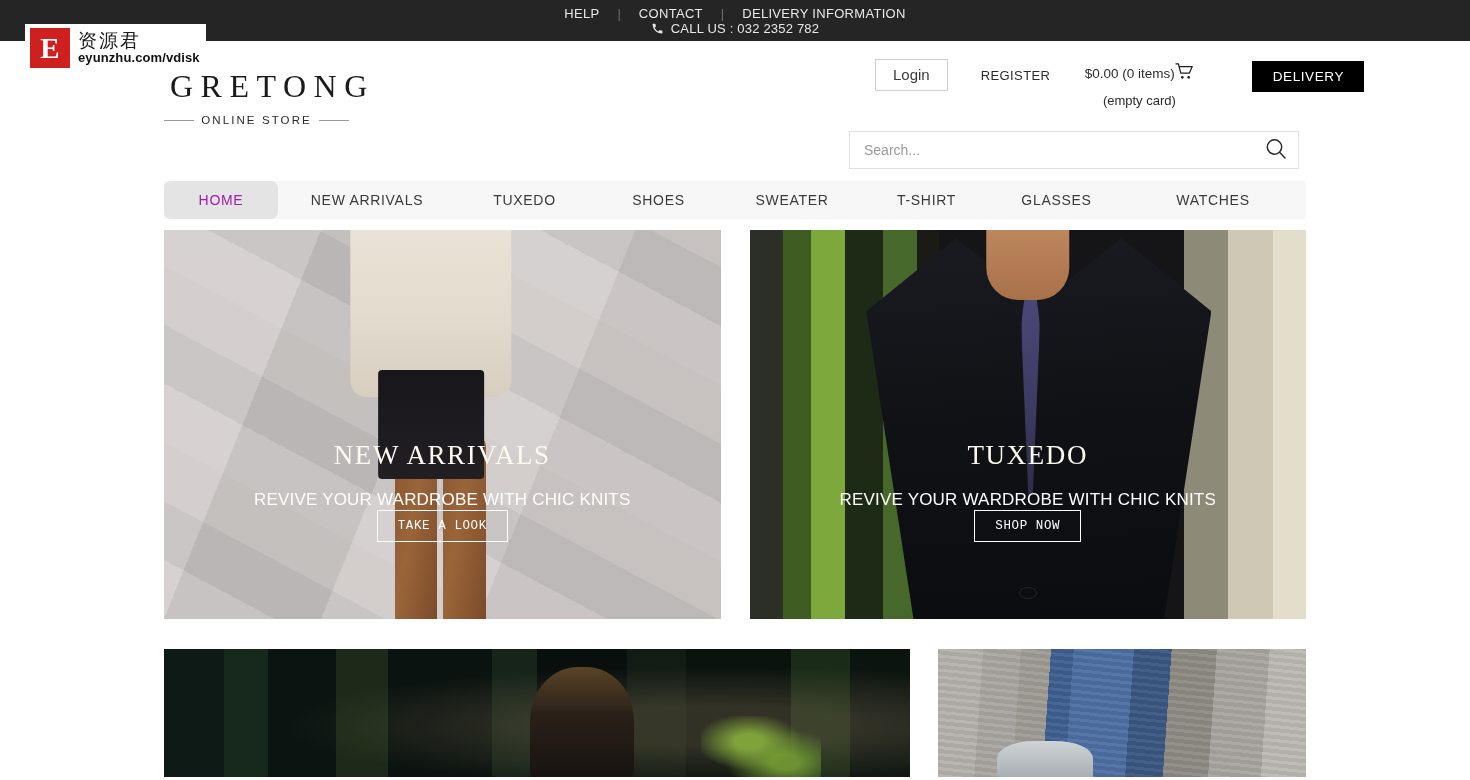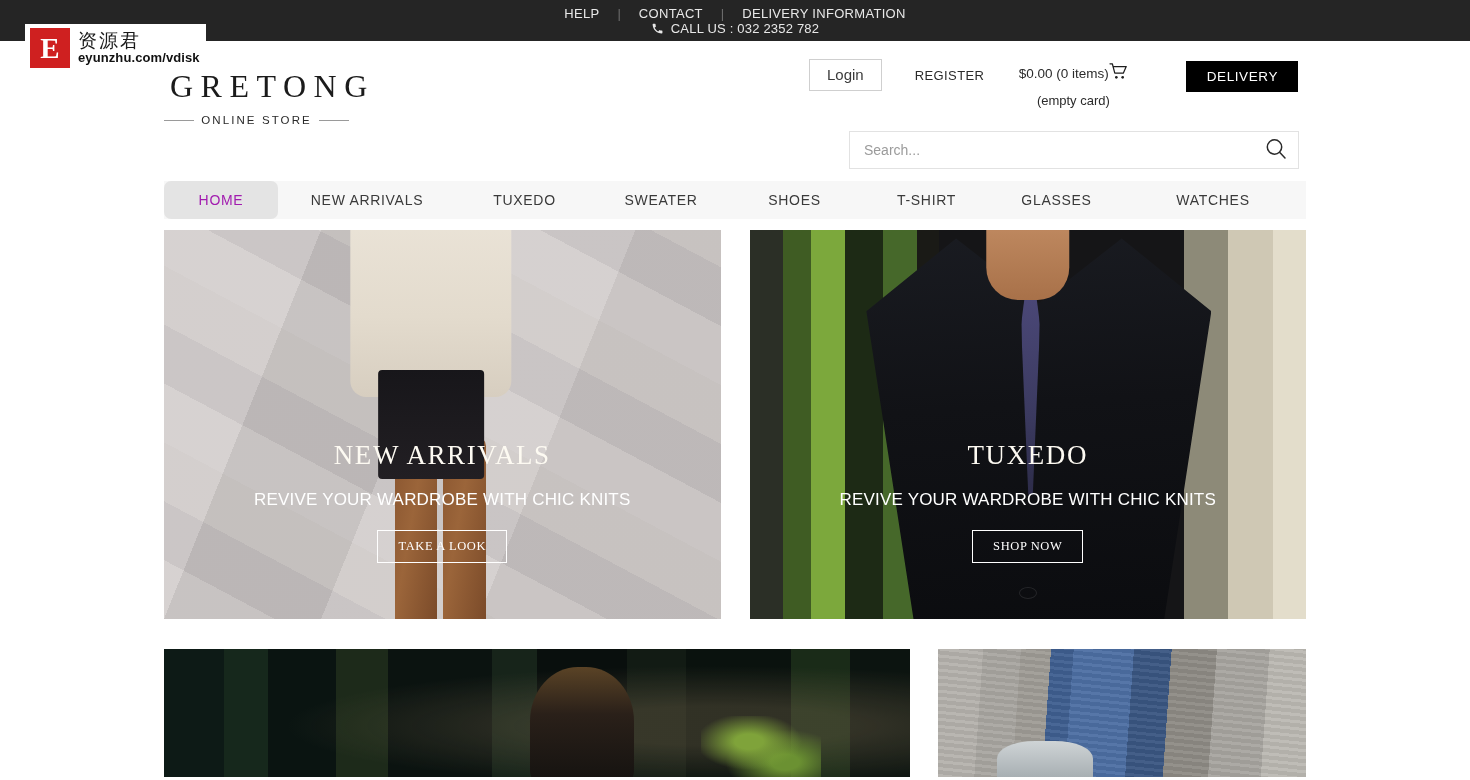--- a/index.html
+++ b/index.html
@@ -88,21 +88,21 @@
   }
   .logo-sub {
     font-size: 11.5px;
     letter-spacing: 2.1px;
     color: #2a2a2a;
     white-space: nowrap;
   }
 
   .acct-row {
     position: absolute;
-    left: 645px;
+    left: 711px;
     top: 18px;
     display: flex;
     align-items: flex-start;
     height: 40px;
   }
   .login-btn {
     border: 1px solid #cfcfcf;
     background: #fff;
     font-size: 15px;
     color: #3b3b3b;
@@ -239,29 +239,28 @@
     color: #fdfaf2;
     line-height: 1;
   }
   .hero-sub {
     margin-top: 21px;
     font-size: 17px;
     letter-spacing: .2px;
     color: #ffffff;
   }
   .hero-btn {
-    margin-top: 20px;
     border: 1px solid #ffffff;
     background: transparent;
     color: #ffffff;
     font-size: 12.5px;
     letter-spacing: .6px;
     padding: 8px 20px;
     cursor: pointer;
-    font-family: Liberation Serif, serif;
+    font-family: Liberation Mono, monospace;
   }
   .hero-dot {
     position: absolute;
     left: 50%;
     transform: translateX(-50%);
     bottom: 20px;
     width: 18px;
     height: 12px;
     border: 1px solid rgba(255,255,255,.10);
     border-radius: 50%;
@@ -480,22 +479,22 @@
         </svg>
       </span>
     </button>
   </div>
 </div>
 
 <nav class="nav">
   <a class="nav-item active" style="width:114px">HOME</a>
   <a class="nav-item" style="width:178px">NEW ARRIVALS</a>
   <a class="nav-item" style="width:137px">TUXEDO</a>
+  <a class="nav-item" style="width:131px">SHOES</a>
   <a class="nav-item" style="width:136px">SWEATER</a>
-  <a class="nav-item" style="width:131px">SHOES</a>
   <a class="nav-item" style="width:133px">T-SHIRT</a>
   <a class="nav-item" style="width:127px">GLASSES</a>
   <a class="nav-item" style="width:186px">WATCHES</a>
 </nav>
 
 <div class="content">
 
   <div class="hero-row">
 
     <div class="hero">

